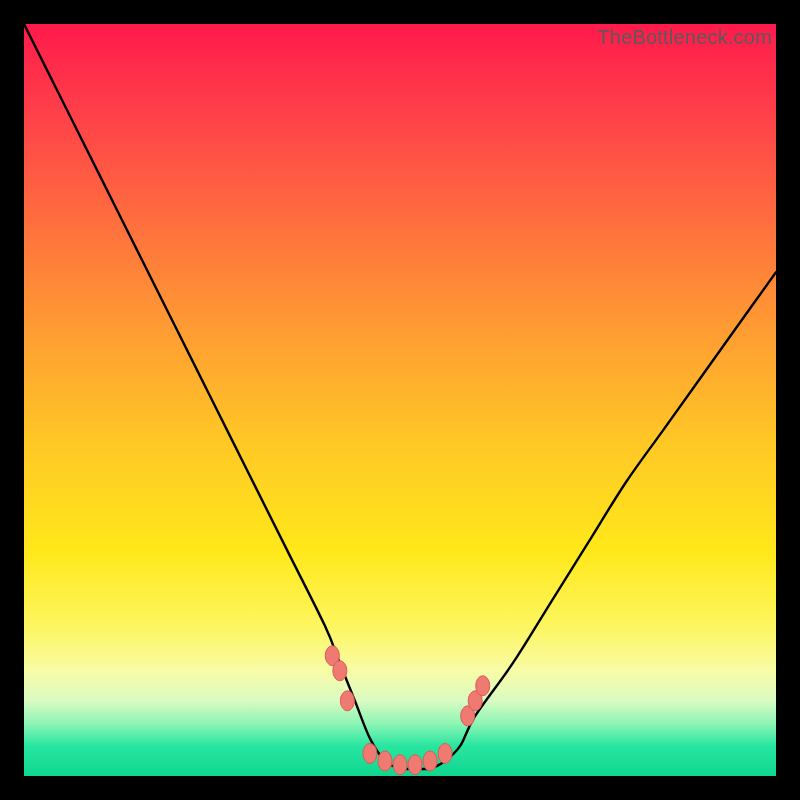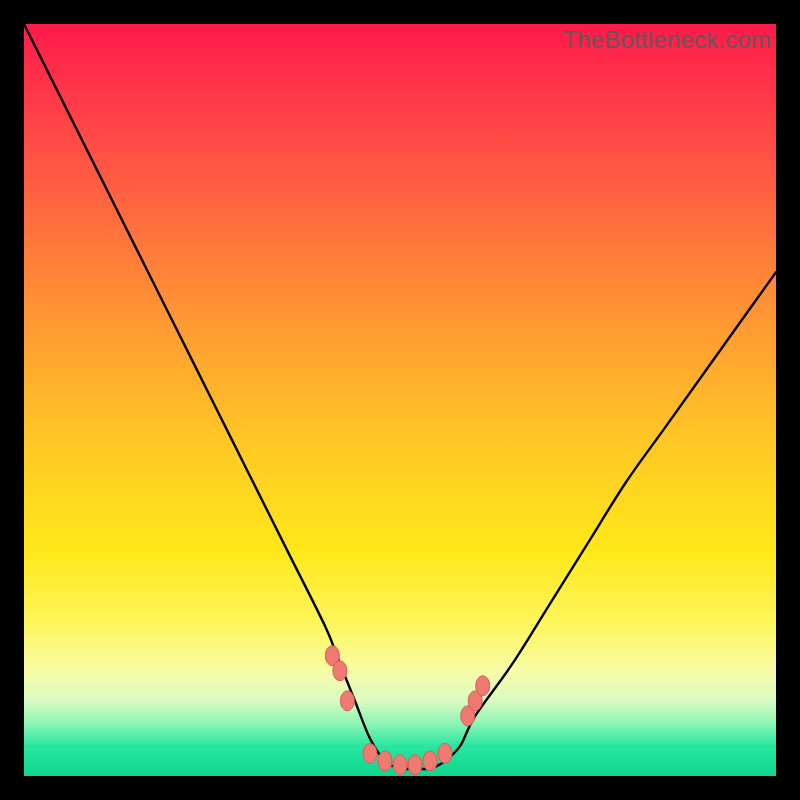--- a/index.html
+++ b/index.html
@@ -42,21 +42,21 @@
       #8ef5b5 93%,
       #28e6a0 96%,
       #0fd68f 100%
     );
   }
   .watermark {
     position: absolute;
     top: 26px;
     right: 28px;
     color: #5a5a5a;
-    font-size: 24px;
+    font-size: 20px;
     font-weight: 500;
     letter-spacing: 0.2px;
     user-select: none;
   }
   svg.curve {
     position: absolute;
     inset: 0;
   }
 </style>
 </head>

